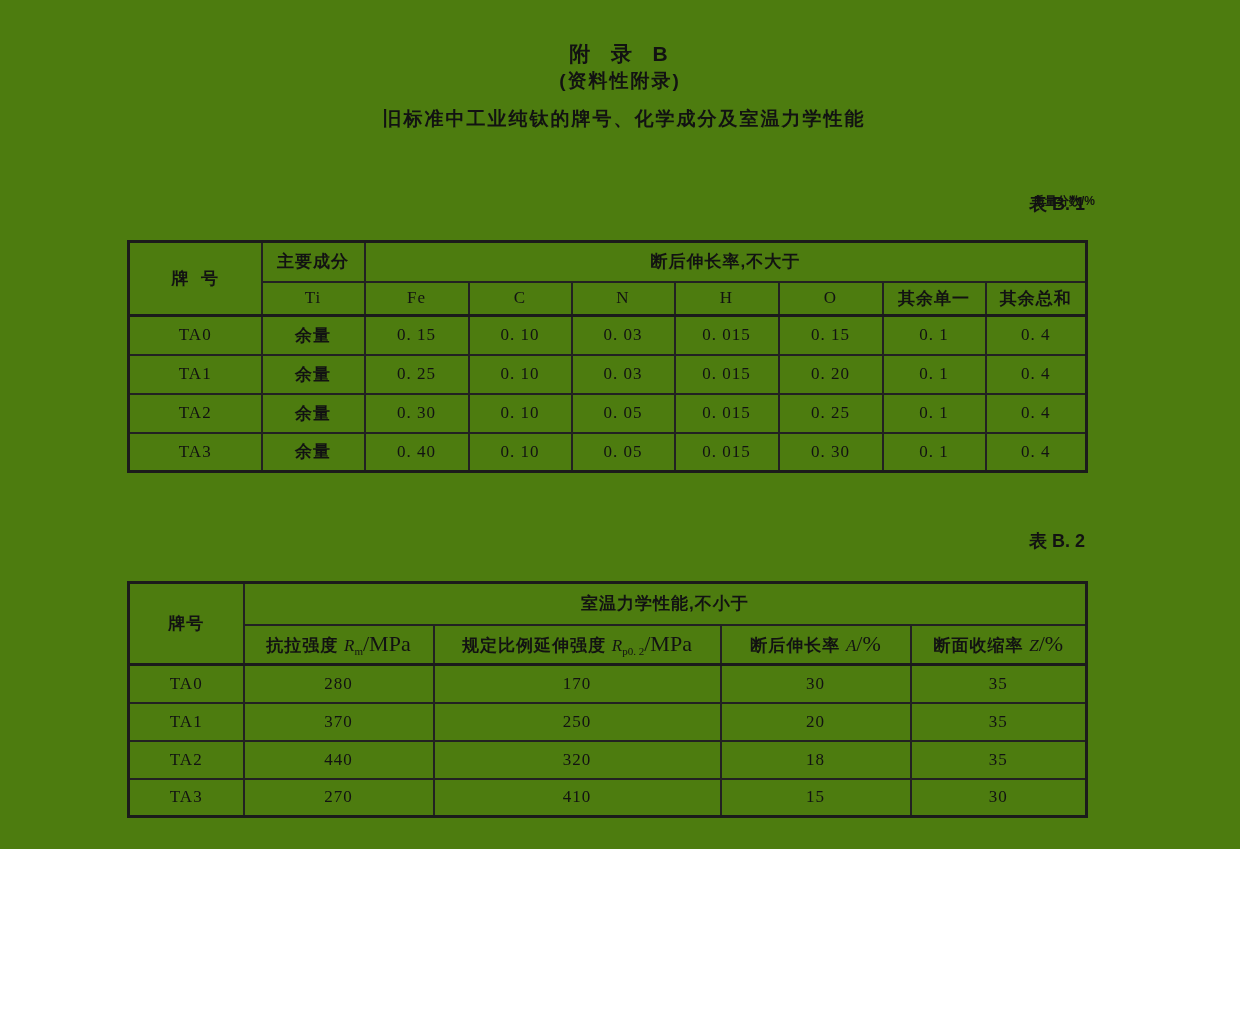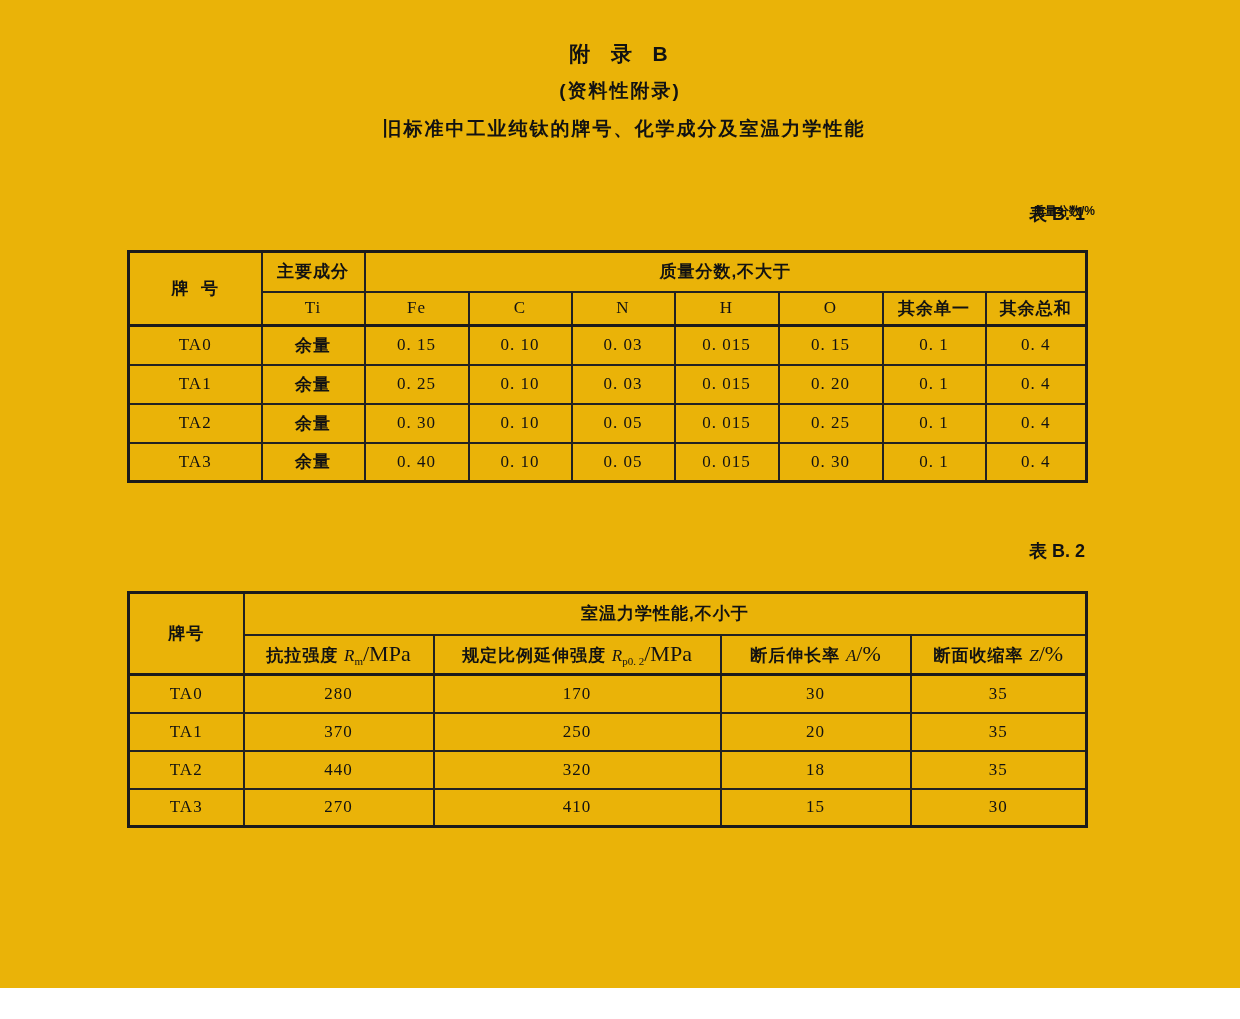--- a/index.html
+++ b/index.html
@@ -2,26 +2,26 @@
 <html><head>
 <meta charset="utf-8">
 <style>
   html,body { margin:0; padding:0; }
   body {
     width:1240px; height:1019px;
     background:#ffffff;
     color:#121212;
     font-family:"Liberation Sans", sans-serif;
   }
-  .page { position:relative; width:1240px; height:988px; overflow:hidden; background:#eab308; }
+  .page { position:relative; width:1240px; height:849px; overflow:hidden; background:#4d7c0f; }
 
   
   .title-block { padding-top:40px; text-align:center; }
   .appendix-title   { font-size:21px; font-weight:bold; white-space:pre; letter-spacing:3px; }
-  .appendix-subtitle{ font-size:19px; font-weight:bold; margin-top:10px; letter-spacing:2px; }
+  .appendix-subtitle{ font-size:19px; font-weight:bold; letter-spacing:2px; }
   .appendix-heading { font-size:19px; font-weight:bold; margin-top:12px; letter-spacing:2px;padding-left:8px; }
 
   
   .section { margin-left:128px; font-size:18px; font-weight:bold; letter-spacing:1px; }
   .section .sec-num { font-family:"Liberation Serif", serif; margin-right:16px; letter-spacing:0; }
   .sec-b1 { margin-top:50px; }
   .sec-b2 { margin-top:54px; }
 
   
   .caption-row { position:relative; width:958px; margin-left:127px; height:26px; }
@@ -90,21 +90,21 @@
         <col style="width:103px">
         <col style="width:104px">
       <col style="width:104px">
         <col style="width:103px">
         <col style="width:101px">
     </colgroup>
     <thead>
       <tr class="r1">
         <th rowspan="2" class="cjk gradehead">牌  号</th>
         <th class="cjk groupcell">主要成分</th>
-        <th colspan="7" class="cjk groupcell">质量分数,不大于</th>
+        <th colspan="7" class="cjk groupcell">断后伸长率,不大于</th>
       </tr>
       <tr class="r2">
         <th class="num">Ti</th>
         <th class="num">Fe</th>
         <th class="num">C</th>
         <th class="num">N</th>
         <th class="num">H</th>
         <th class="num">O</th>
         <th class="cjk">其余单一</th>
         <th class="cjk">其余总和</th>

